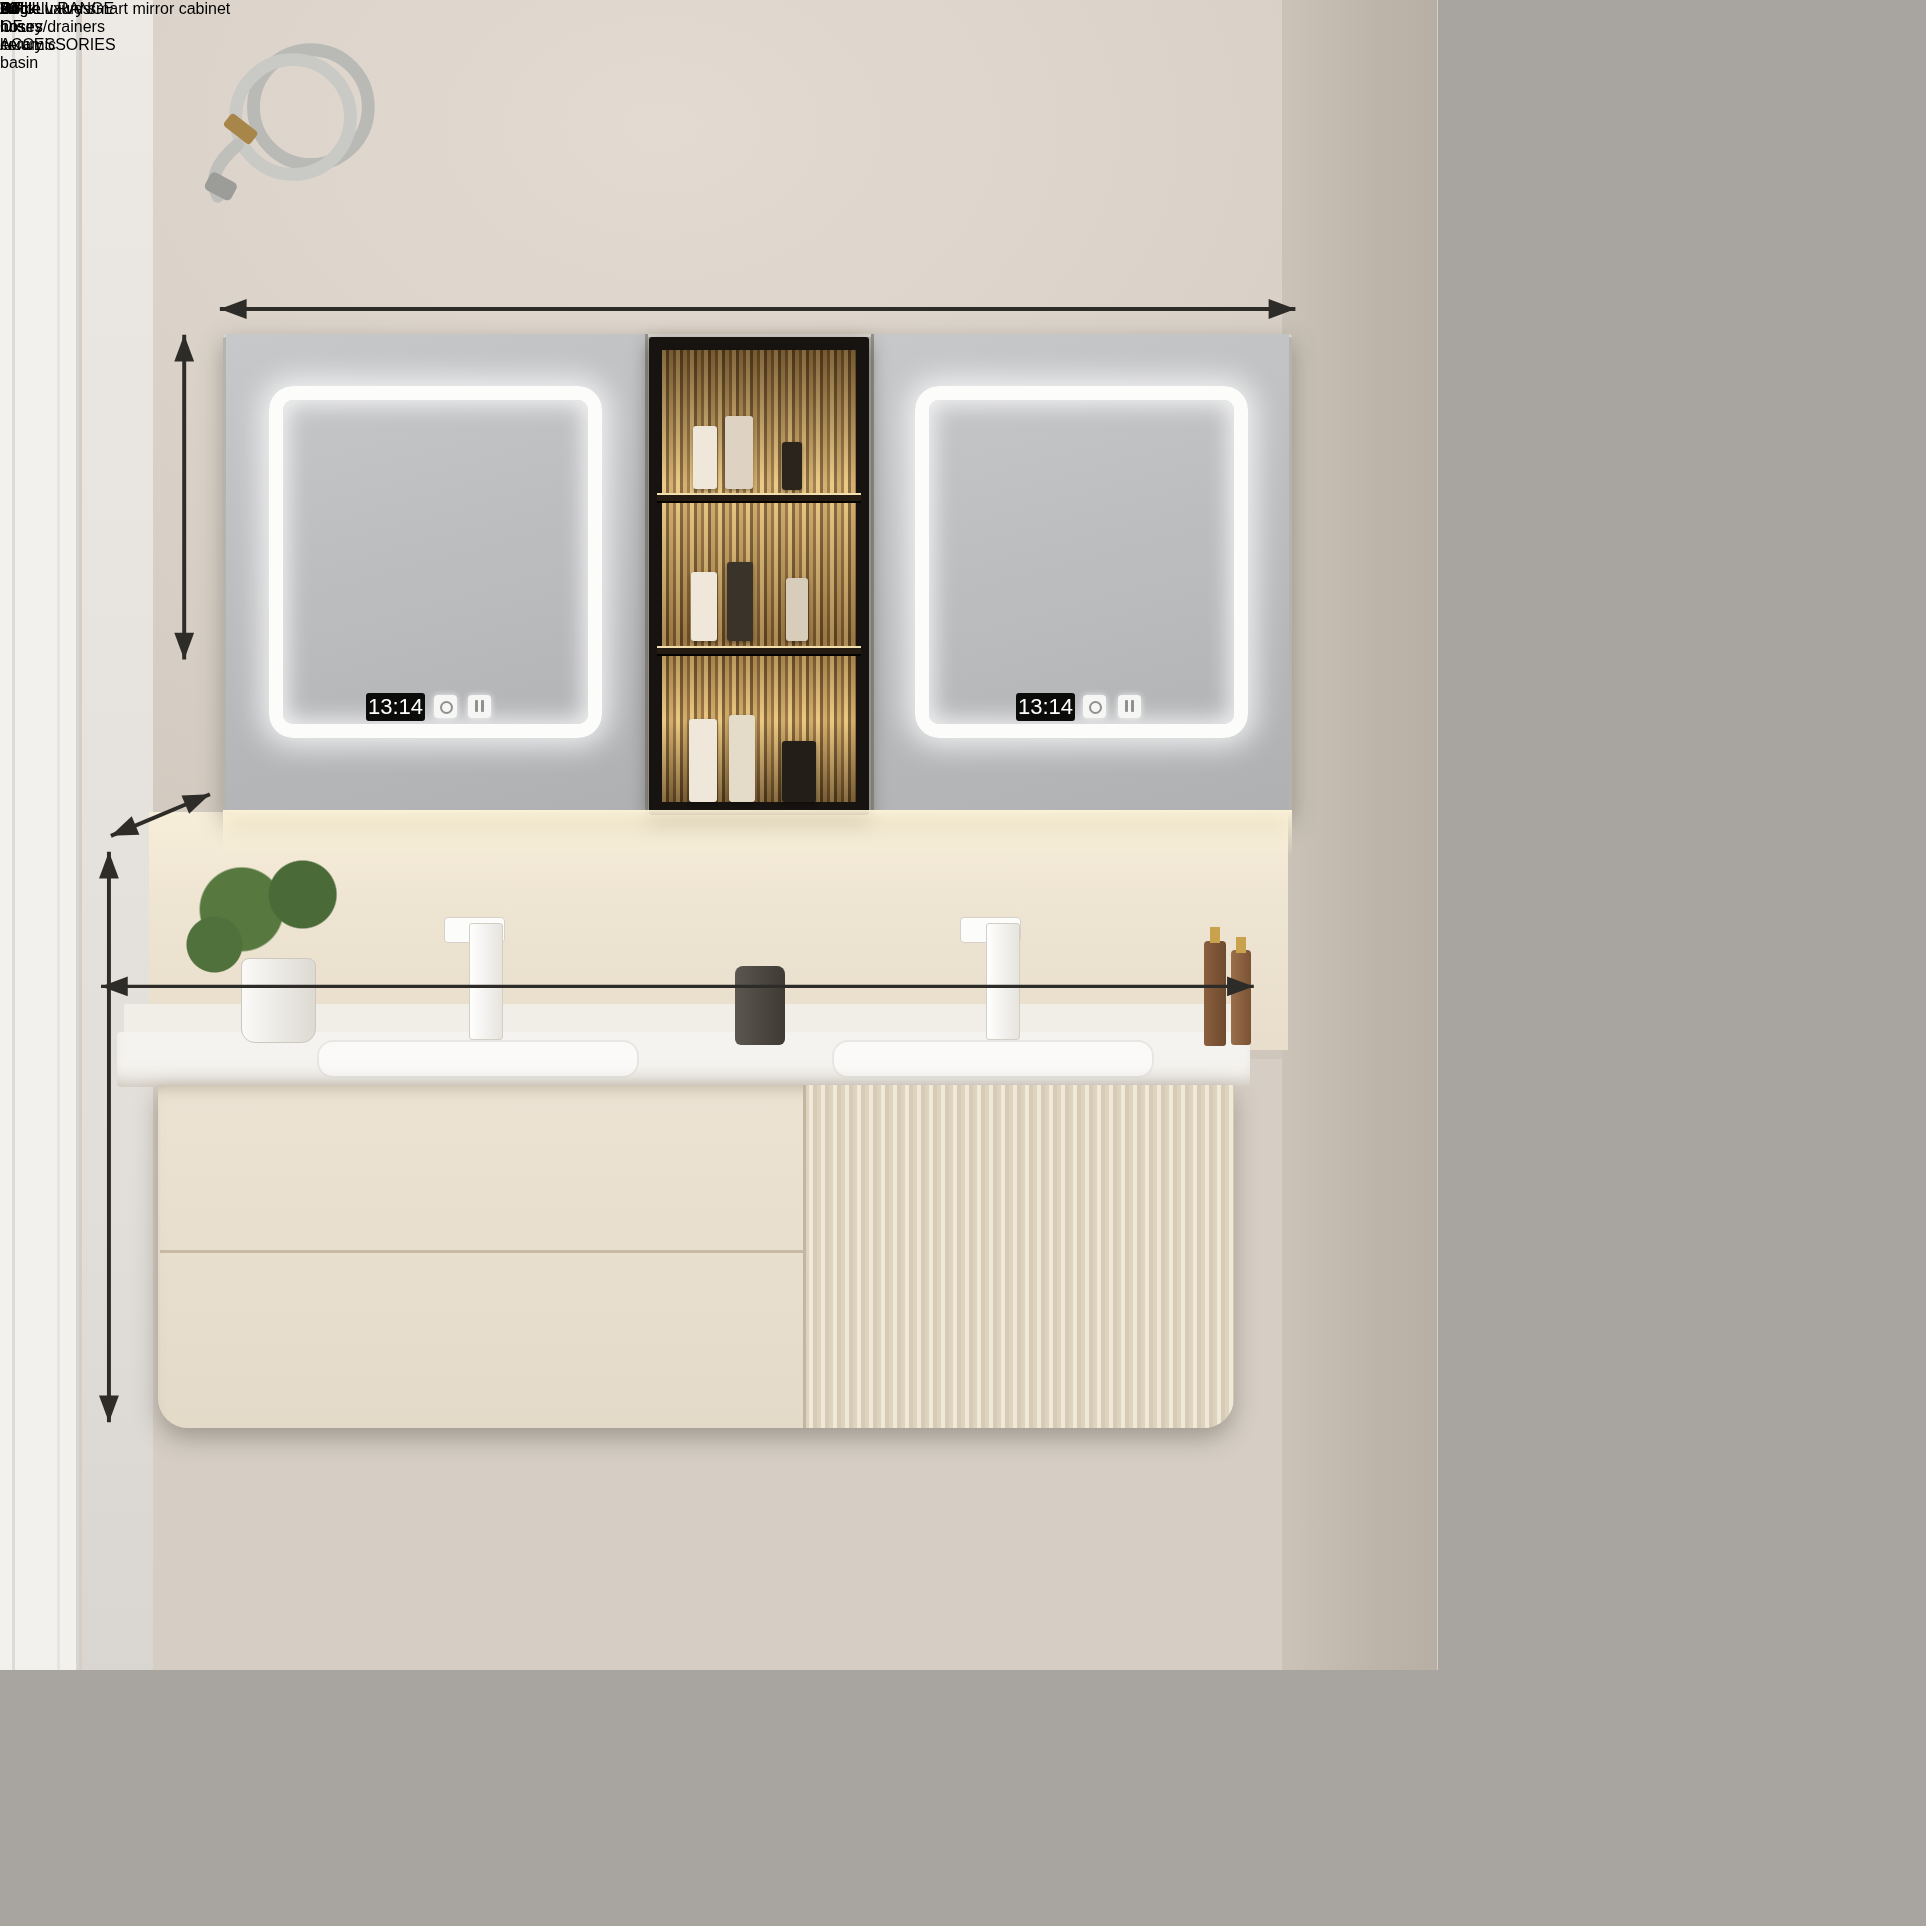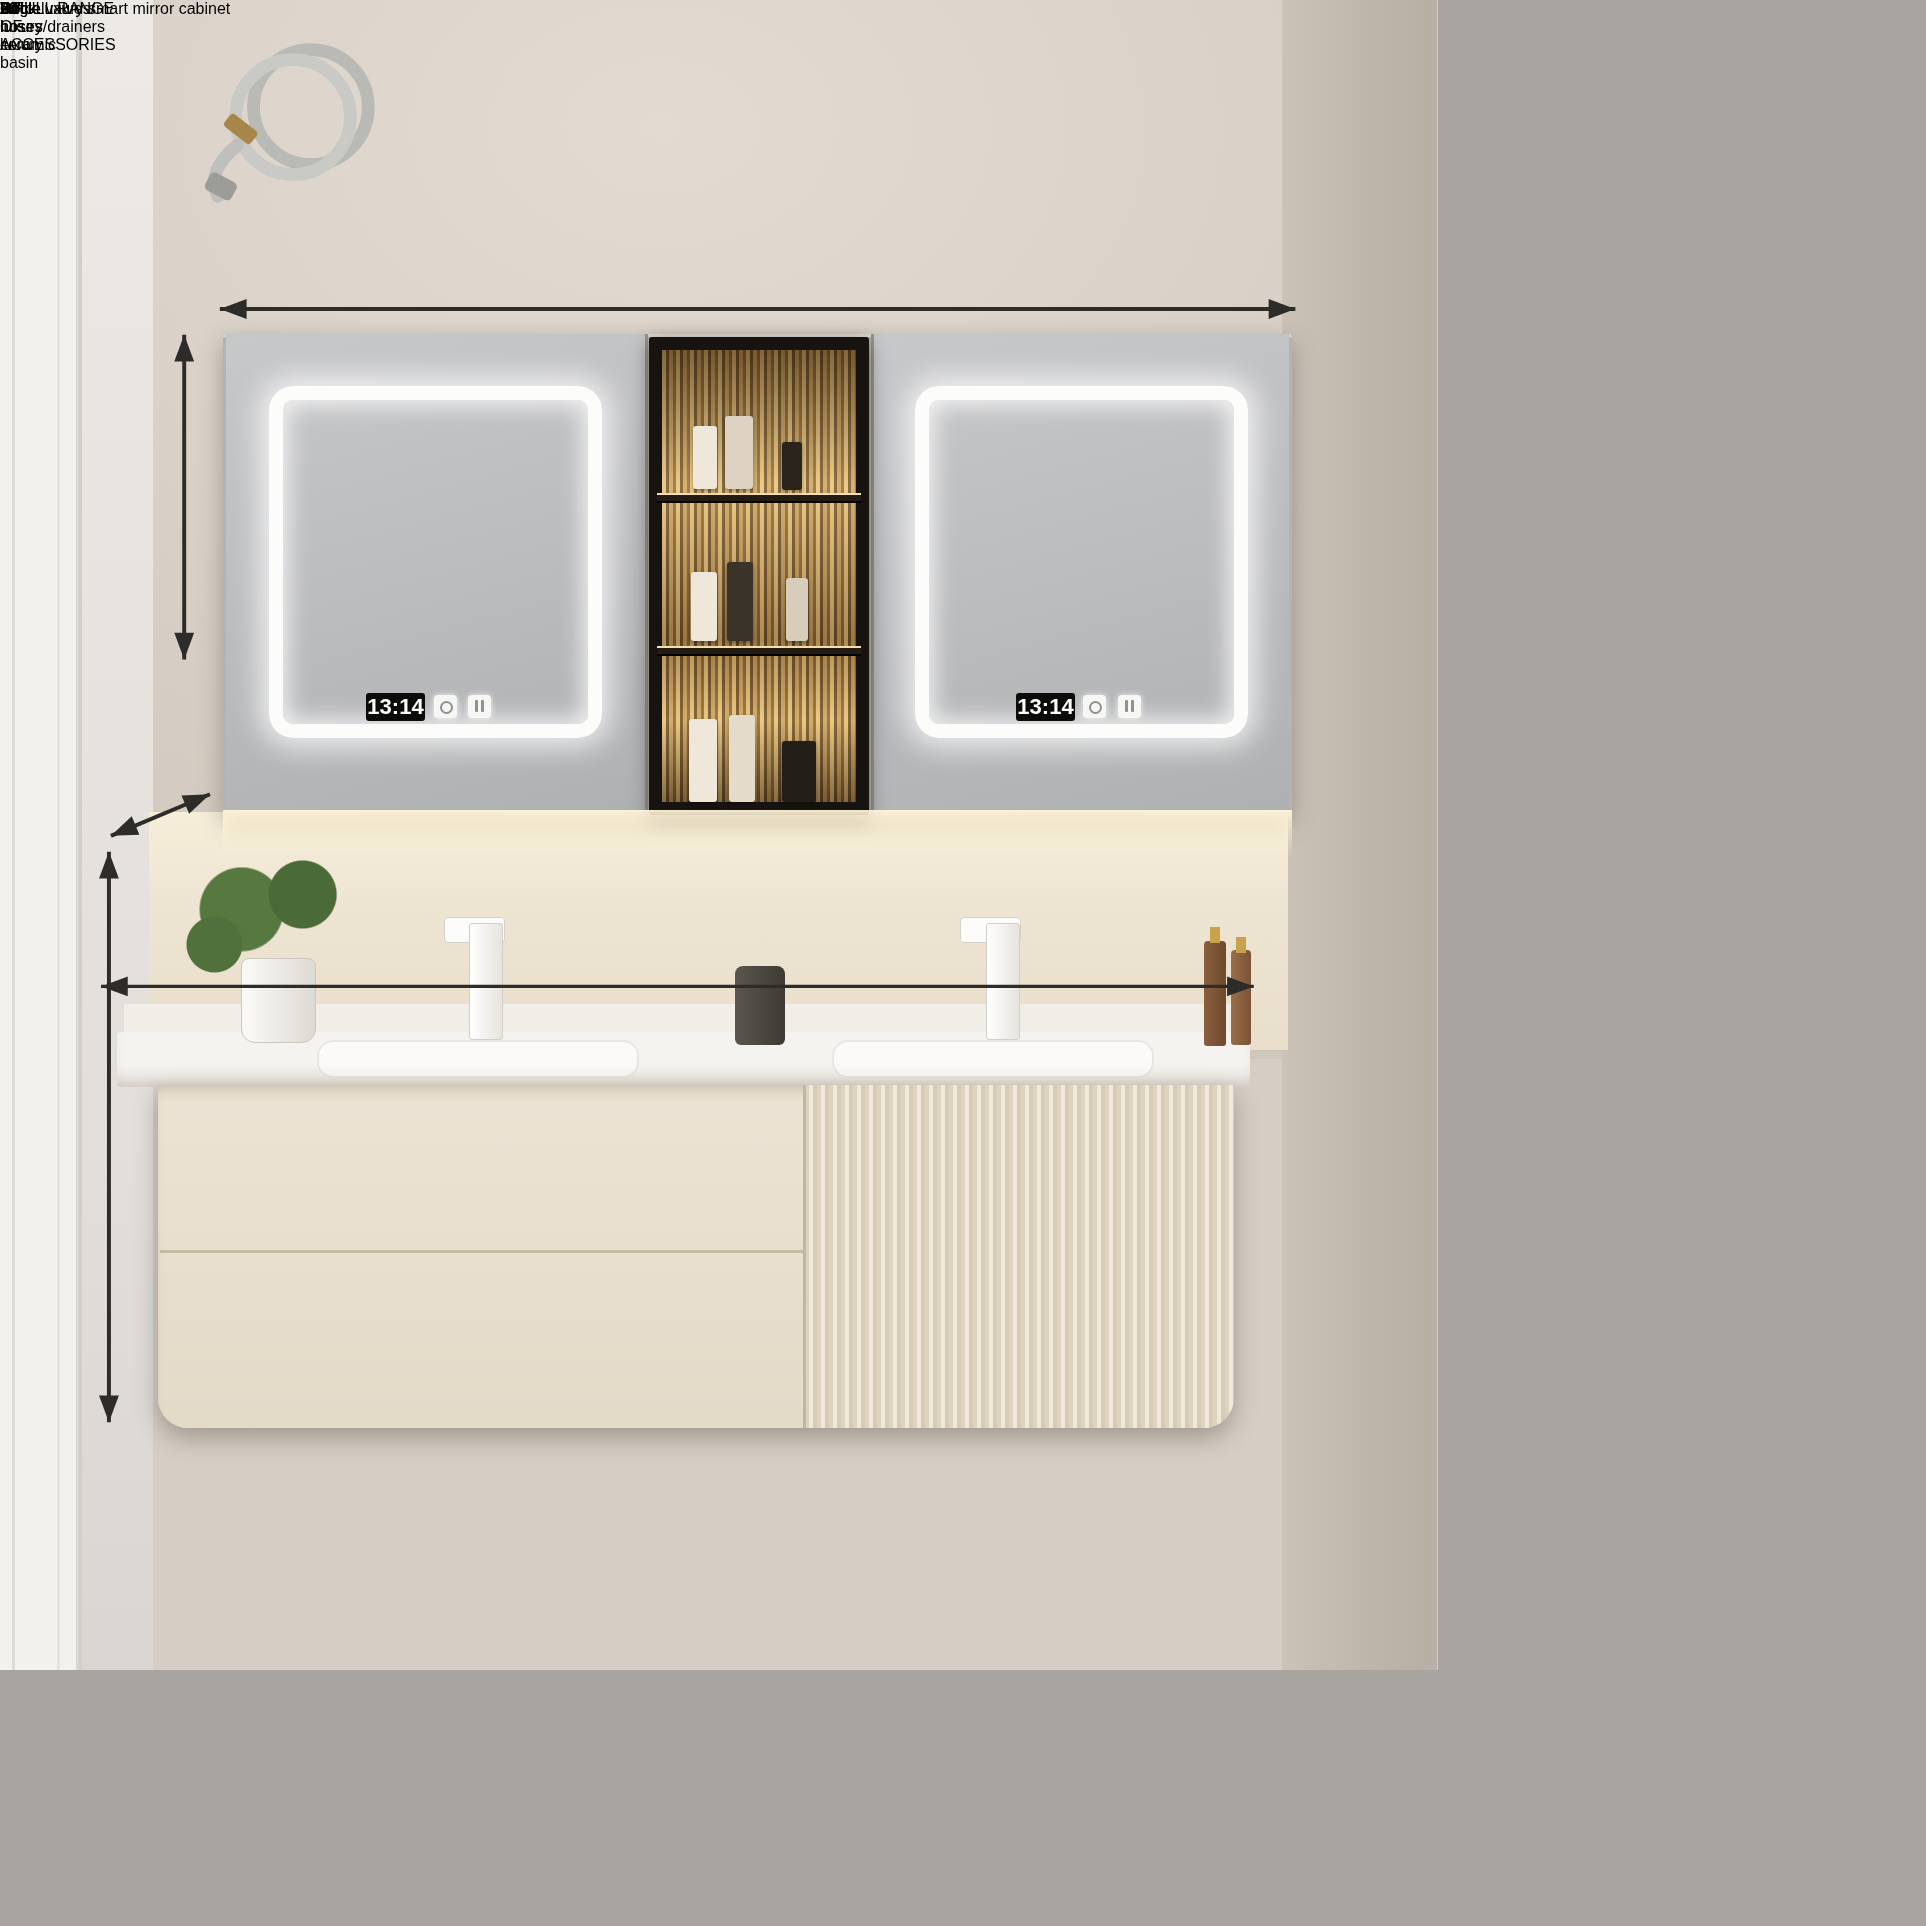--- a/index.html
+++ b/index.html
@@ -26,21 +26,21 @@
   .cabinet{left:223px;top:334px;width:1069px;height:481px;background:#b5b3af;
     border-radius:4px;border-top:3px solid #d9d6d0;box-shadow:0 8px 24px rgba(90,85,75,.45);}
   .mirror-door{top:334px;height:481px;
     background:linear-gradient(165deg,#c7c8ca 0%,#babbbd 55%,#aeb0b2 100%);}
   .mirror-left{left:226px;width:422px;border-right:3px solid #96948f;}
   .mirror-right{left:871px;width:418px;border-left:3px solid #96948f;}
   .led-frame{top:386px;width:333px;height:352px;border:14px solid #fcfcfa;border-radius:24px;
     box-shadow:0 0 28px 9px rgba(255,255,255,.75), inset 0 0 22px 5px rgba(255,255,255,.8);}
   .led-left{left:269px;} .led-right{left:915px;}
   .clock{top:693px;width:59px;height:28px;background:#0b0b0a;border-radius:3px;
-    color:#fff;font-size:22px;font-weight:700;text-align:center;line-height:28px;
+    color:#fff;font-size:22px;font-weight:400;text-align:center;line-height:28px;
     letter-spacing:0;position:absolute;}
   .clock-left{left:366px;} .clock-right{left:1016px;}
   .mirror-btn{top:695px;width:23px;height:23px;background:#f6f6f4;border-radius:4px;
     box-shadow:0 0 6px rgba(255,255,255,.8);}
   .btn-a1{left:434px;} .btn-a2{left:468px;} .btn-b1{left:1083px;} .btn-b2{left:1118px;}
   .mirror-btn::before{content:"";position:absolute;left:6px;top:6px;width:9px;height:9px;
     border:2px solid #90908e;border-radius:50%;}
   .btn-defog::before{border:none;width:3px;height:12px;left:7px;top:5px;background:#90908e;border-radius:1px;}
   .btn-defog::after{content:"";position:absolute;left:13px;top:5px;width:3px;height:12px;background:#90908e;border-radius:1px;}
 

